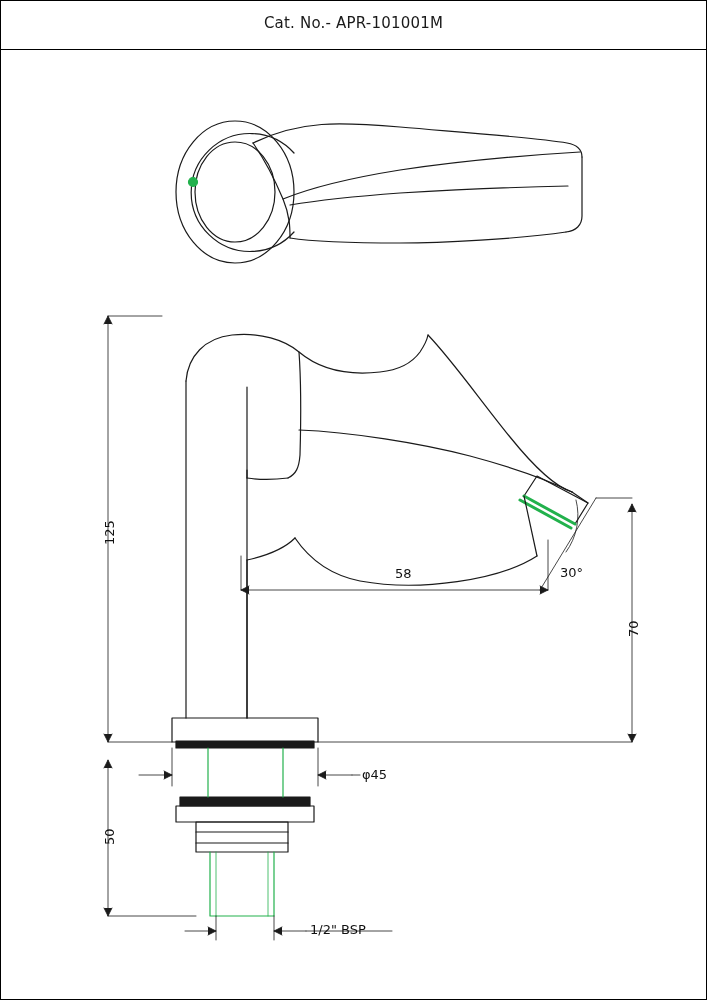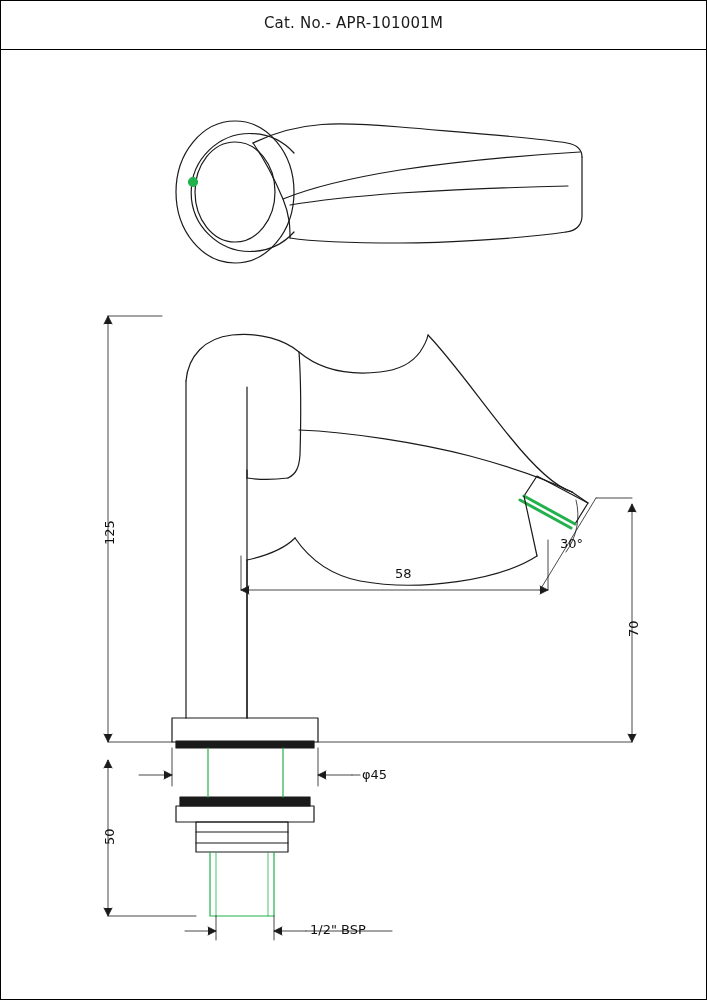--- a/index.html
+++ b/index.html
@@ -198,21 +198,21 @@
         <path d="M 216 916 L 216 940"></path>
         <path d="M 274 916 L 274 940"></path>
       </g>
     </g>
   </svg>
 
   <div class="dim-label rot" style="left:102px; top:545px;">125</div>
 
   <div class="dim-label" style="left:395px; top:566px;">58</div>
 
-  <div class="dim-label" style="left:560px; top:536px;">30°</div>
+  <div class="dim-label" style="left:560px; top:565px;">30°</div>
 
   <div class="dim-label rot" style="left:626px; top:637px;">70</div>
 
   <div class="dim-label" style="left:362px; top:767px;text-align:center;">φ45</div>
 
   <div class="dim-label rot" style="left:102px; top:845px;">50</div>
 
   <div class="dim-label" style="left:310px; top:922px;">1/2" BSP</div>
 
 </div>

